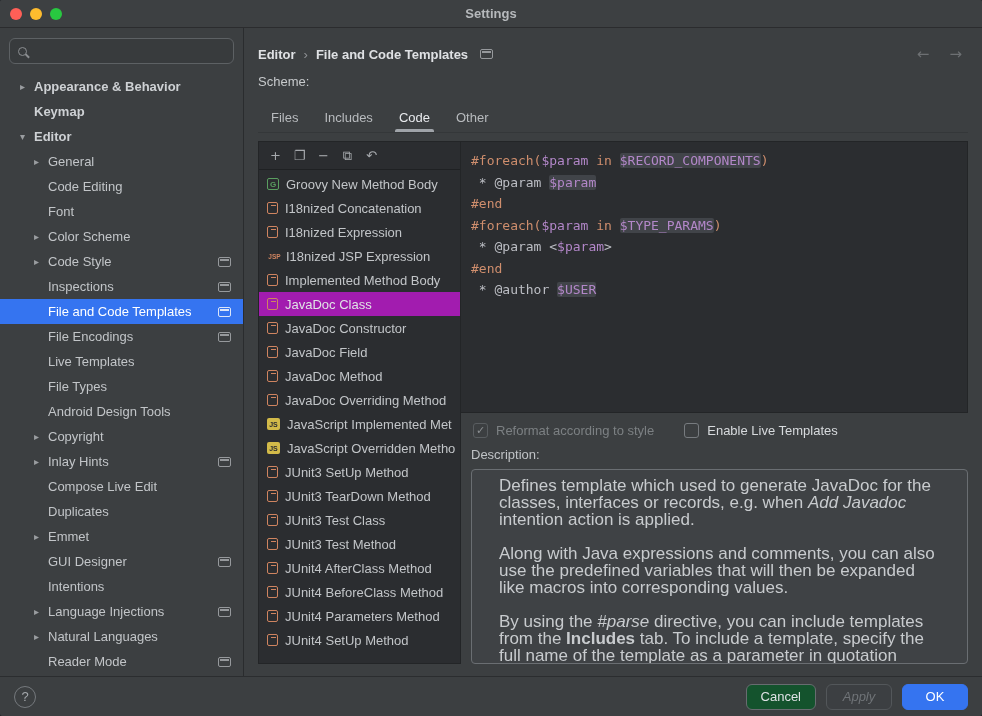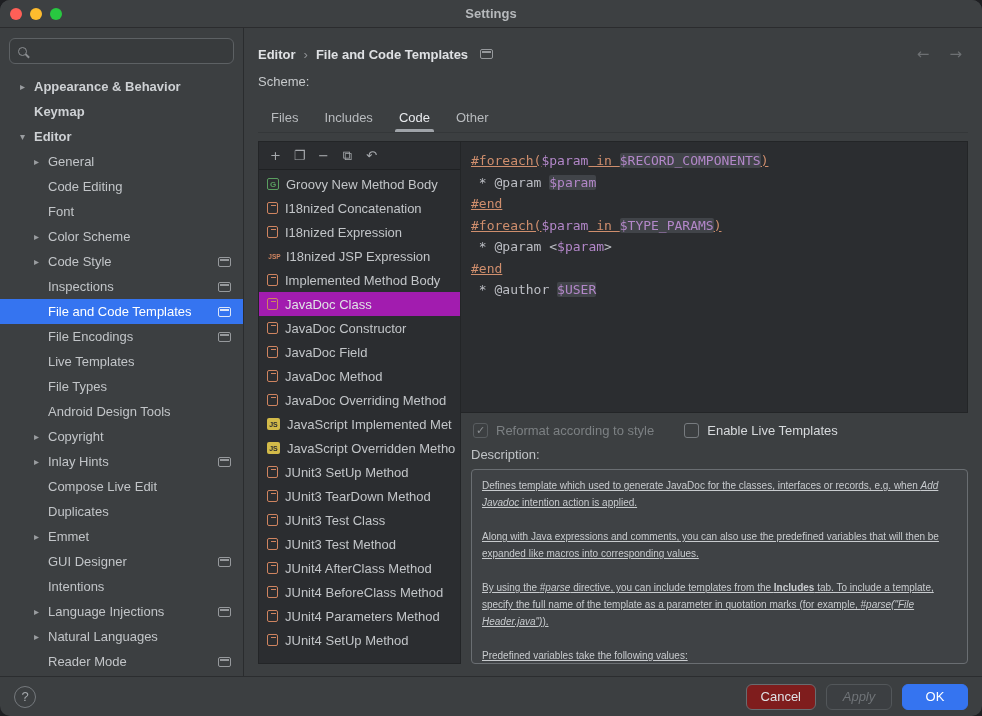--- a/index.html
+++ b/index.html
@@ -1,19 +1,19 @@
 <!DOCTYPE html>
 <html><head>
 <meta charset="utf-8">
 <style>
   * { margin:0; padding:0; box-sizing:border-box; }
   html,body { width:100%; height:100%; background:#1e1f22; }
   body { font-family:"Liberation Sans", sans-serif; }
 
-  .window { width:982px; height:716px; background:#3c3f41; border-radius:10px; overflow:hidden;
+  .window { width:982px; height:716px; background:#3c3f41; border-radius:2px; overflow:hidden;
             display:flex; flex-direction:column; position:relative; color:#bdc0c3; font-size:13px; }
 
   
   .titlebar { height:28px; flex:none; background:#3d4042; border-bottom:1px solid #2b2c2e;
               display:flex; align-items:center; position:relative; }
   .traffic { display:flex; gap:8px; margin-left:10px; z-index:2; }
   .tl { width:12px; height:12px; border-radius:50%; }
   .tl.red{background:#ff5f57}.tl.yellow{background:#febc2e}.tl.green{background:#28c840}
   .title { position:absolute; left:0; right:0; text-align:center; font-weight:bold; color:#b6b9bc; }
 
@@ -76,48 +76,48 @@
   .ticon.template::after { content:''; position:absolute; right:1px; top:2px; width:5px; height:1px; background:#cf8460; }
   .ticon.groovy { width:12px; height:12px; border:1px solid #5a9e60; border-radius:2px; color:#5a9e60; font-size:8px; }
   .ticon.jsp { width:15px; height:12px; color:#cf8460; font-size:6.5px; margin-right:4px; letter-spacing:0; }
   .ticon.js { width:13px; height:12px; background:#d2ba49; color:#2b2d30; border-radius:2px; font-size:7px; }
 
   
   .rightpanel { flex:1; min-width:0; display:flex; flex-direction:column; }
   .editor { height:272px; flex:none; background:#2b2d30; border:1px solid #232527; border-left:none;
             padding:8px 10px; font:13px/21.5px "DejaVu Sans Mono", monospace; overflow:hidden; }
   .cline { white-space:pre; }
-  .tok-d { color:#cf8e6d;text-decoration:underline; }
+  .tok-d { color:#cf8e6d; }
   .tok-v { color:#b387c9; }
   .tok-vh { color:#b387c9; background:#414449; border-radius:2px; }
   .tok-p { color:#bcbec4; }
 
   .optrow { height:34px; flex:none; display:flex; align-items:center; gap:30px; padding-left:12px; }
   .cb { display:flex; align-items:center; gap:8px; cursor:default; }
   .box { width:15px; height:15px; border:1px solid #777b7f; border-radius:3px; flex:none;
          display:flex; align-items:center; justify-content:center; }
   .cb.disabled .box { border-color:#595d60; }
   .box i { font-style:normal; color:#8d9093; font-size:11px; font-family:"DejaVu Sans",sans-serif; }
   .cbl { color:#d7dadd; }
   .cb.disabled .cbl { color:#7c8083; }
 
   .desclabel { height:22px; flex:none; padding-left:10px; color:#c0c3c6; }
   .descbox { flex:1; min-height:0; margin-left:10px; border:1px solid #6a6e72; border-radius:4px;
-             background:#3f4245; padding:7px 10px; overflow:hidden; font-size:10px; line-height:17px; color:#c8cbce;text-decoration:underline; }
+             background:#3f4245; padding:7px 27px; overflow:hidden; font-size:17px; line-height:17px; color:#c8cbce; }
   .dpara { margin-bottom:17px; }
   .seg-i { font-style:italic; }
   .seg-b { font-weight:bold; }
 
   
   .footer { height:40px; flex:none; border-top:1px solid #2b2d2f; display:flex; align-items:center; padding:0 14px; }
   .help { width:22px; height:22px; border:1px solid #75797d; border-radius:50%; color:#a4a8ac;
           display:flex; align-items:center; justify-content:center; font-size:13px; cursor:default; }
   .btns { margin-left:auto; display:flex; gap:10px; }
   .btn { height:26px; min-width:66px; padding:0 14px; border-radius:6px; border:1px solid #686c70;
-         background:#7f1d1d; color:#dfe2e5; font:13px "Liberation Sans",sans-serif; cursor:default; }
+         background:#14532d; color:#dfe2e5; font:13px "Liberation Sans",sans-serif; cursor:default; }
   .btn.disabled { border-color:#53575a; color:#6f7377; background:#3c3f42;font-style:italic; }
   .btn.primary { background:#3574f0; border-color:#3574f0; color:#ffffff; }
 </style>
 </head>
 <body>
 
 <div class="window">
 
   <div class="titlebar">
     <div class="traffic">

